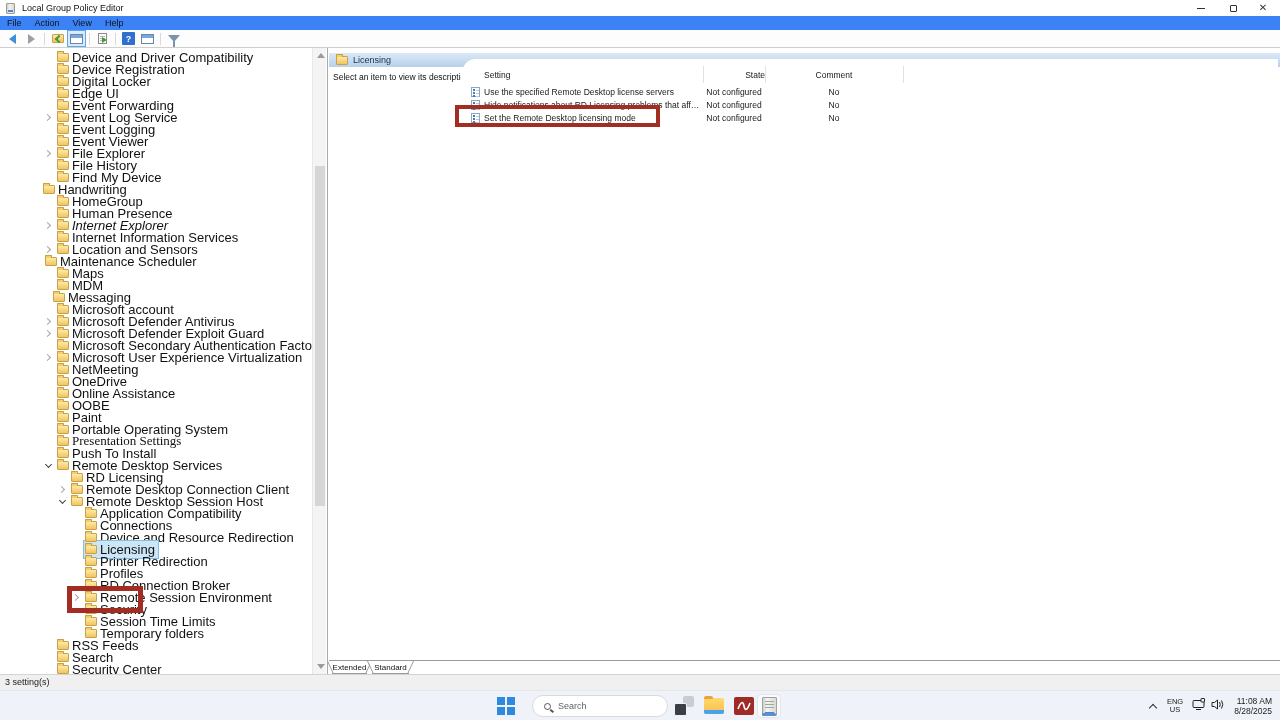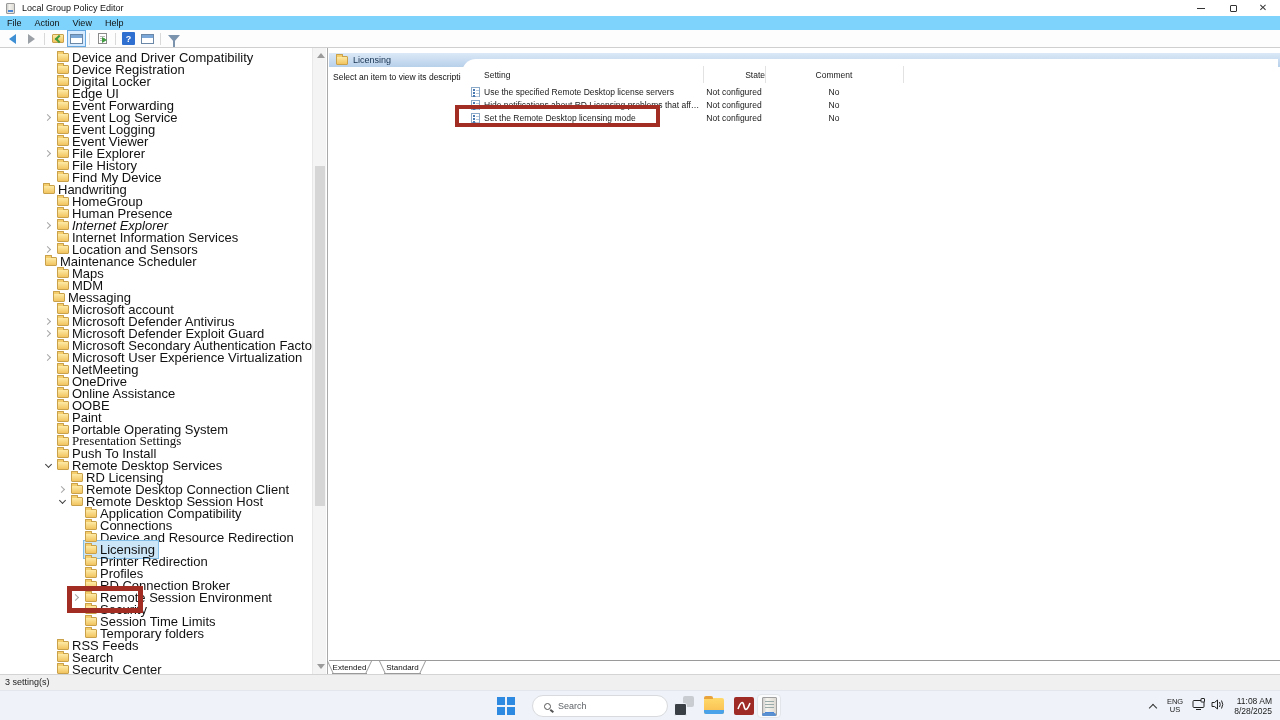--- a/index.html
+++ b/index.html
@@ -12,21 +12,21 @@
   .title-icon{position:absolute;left:6px;top:3px;width:9px;height:11px;background:linear-gradient(90deg,#cfcfcf,#f4f2ec 35%,#dddbd4);border:1px solid #9a9a9a;border-radius:1px;}
   .title-icon::after{content:'';position:absolute;left:1px;right:1px;bottom:1px;height:2px;background:#4a86d8;}
   .title-text{position:absolute;left:22px;top:3px;font-size:9px;color:#111;}
   .ctl{position:absolute;top:0;width:30px;height:16px;display:flex;align-items:center;justify-content:center;color:#333;}
   .ctl-min{left:1186px;} .ctl-max{left:1218px;} .ctl-close{left:1248px;}
   .glyph-min{width:8px;height:1px;background:#333;}
   .glyph-max{width:7px;height:7px;border:1px solid #333;border-radius:1px;}
   .glyph-close{font-size:10px;line-height:10px;color:#333;}
 
   
-  .menubar{position:absolute;left:0;top:16px;right:0;height:14px;background:#7dd3fc;display:flex;align-items:center;padding-left:7px;gap:0;}
+  .menubar{position:absolute;left:0;top:16px;right:0;height:14px;background:#3b82f6;display:flex;align-items:center;padding-left:7px;gap:0;}
   .menu-item{font-size:9px;padding:0 7px 0 0;margin-right:6px;color:#111;}
 
   
   .toolbar{position:absolute;left:0;top:30px;right:0;height:18px;background:#fdfdfd;border-bottom:1px solid #cfcfcf;display:flex;align-items:center;padding-left:3px;}
   .tb-icon{width:17px;height:15px;display:inline-flex;align-items:center;justify-content:center;position:relative;margin:0 1px;}
   .tb-sep{width:1px;height:12px;background:#d9d9d9;margin:0 3px;}
   .arr-l{width:0;height:0;border:5px solid transparent;border-right:7px solid #3e8fd4;border-left:none;}
   .arr-r{width:0;height:0;border:5px solid transparent;border-left:7px solid #9aa0a6;border-right:none;}
   .mini-folder{width:12px;height:9px;background:linear-gradient(#fdeaa6,#f2c45f);border:1px solid #caa14b;border-radius:1px;position:relative;}
   .mini-folder::after{content:'';position:absolute;right:1px;top:1px;width:4px;height:4px;border-left:2px solid #3f9b3f;border-bottom:2px solid #3f9b3f;transform:rotate(45deg);}
@@ -586,21 +586,21 @@
               <span class="scomment">No</span>
             </div>
           </div>
       </div>
 
       <div class="desc-hint">Select an item to view its description.</div>
 
       <div class="tabline"></div>
       <div id="tabs-host">
           <div class="tab" style="left: 1px; width: 39px;">Extended<span class="tab-b"></span></div>
-          <div class="tab" style="left: 53px; width: 41px;">Standard<span class="tab-b"></span></div>
+          <div class="tab" style="left: 41px; width: 41px;">Standard<span class="tab-b"></span></div>
         </div>
     </div>
 
     <div class="anno anno-tree" style="border-color: rgb(162, 45, 34);"></div>
   </div>
 
   <div class="anno anno-setting" style="border-color: rgb(162, 45, 34);"></div>
 
   <div class="statusbar">
     <span>3 setting(s)</span>

